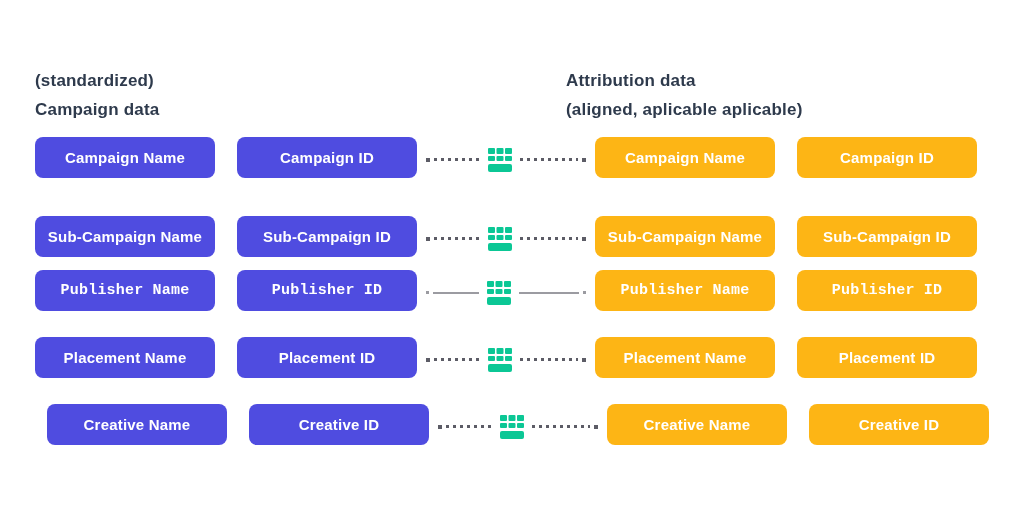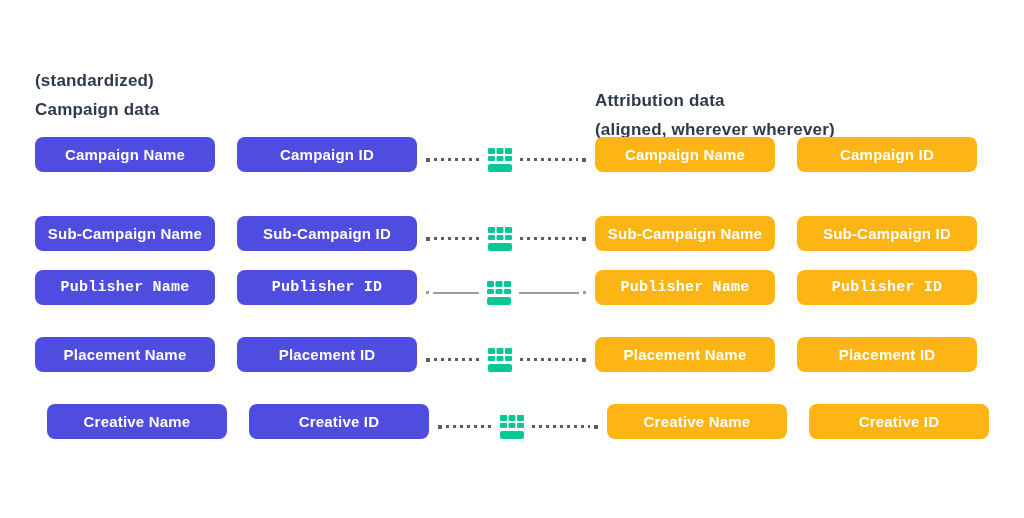--- a/index.html
+++ b/index.html
@@ -18,39 +18,39 @@
   .hdr {
     position: absolute;
     top: 66px;
     color: var(--heading-text, #2e3a4c);
     font-weight: bold;
     font-size: 17px;
     line-height: 29px;
     letter-spacing: 0.2px;
   }
   .hdr.left  { left: 35px;  width: 340px; }
-  .hdr.right { left: 595px; width: 400px; margin-top: 20px; }
+  .hdr.right { left: 566px; width: 400px; }
 
   .frow {
     position: absolute;
     left: 0;
     width: 1024px;
     height: 45px;
   }
   .r1 { top: 137px; }
   .r2 { top: 216px; }
   .r3 { top: 270px; font-family: Liberation Mono, monospace; }
   .r4 { top: 337px; }
   .r5 { top: 404px; margin-left: 12px; }
 
   .box {
     position: absolute;
     top: 0;
     width: 180px;
-    height: 35px;
+    height: 41px;
     border-radius: 8px;
     display: flex;
     align-items: center;
     justify-content: center;
     color: var(--box-text, #ffffff);
     font-size: 15px;
     font-weight: bold;
     letter-spacing: 0.2px;
     white-space: nowrap;
   }
@@ -108,21 +108,21 @@
 
 <div class="canvas">
 
   <div class="hdr left">
     <div>(standardized)</div>
     <div>Campaign data</div>
   </div>
 
   <div class="hdr right">
     <div>Attribution data</div>
-    <div>(aligned, wherever wherever)</div>
+    <div>(aligned, aplicable aplicable)</div>
   </div>
 
   <div class="frow r1">
     <div class="box blue b1">Campaign Name</div>
     <div class="box blue b2">Campaign ID</div>
     <div class="connector">
       <span class="sq"></span>
       <span class="line l"></span>
       <svg class="icon" viewBox="0 0 26 28">
         <rect x="1" y="2" width="7" height="6" rx="1"></rect>

